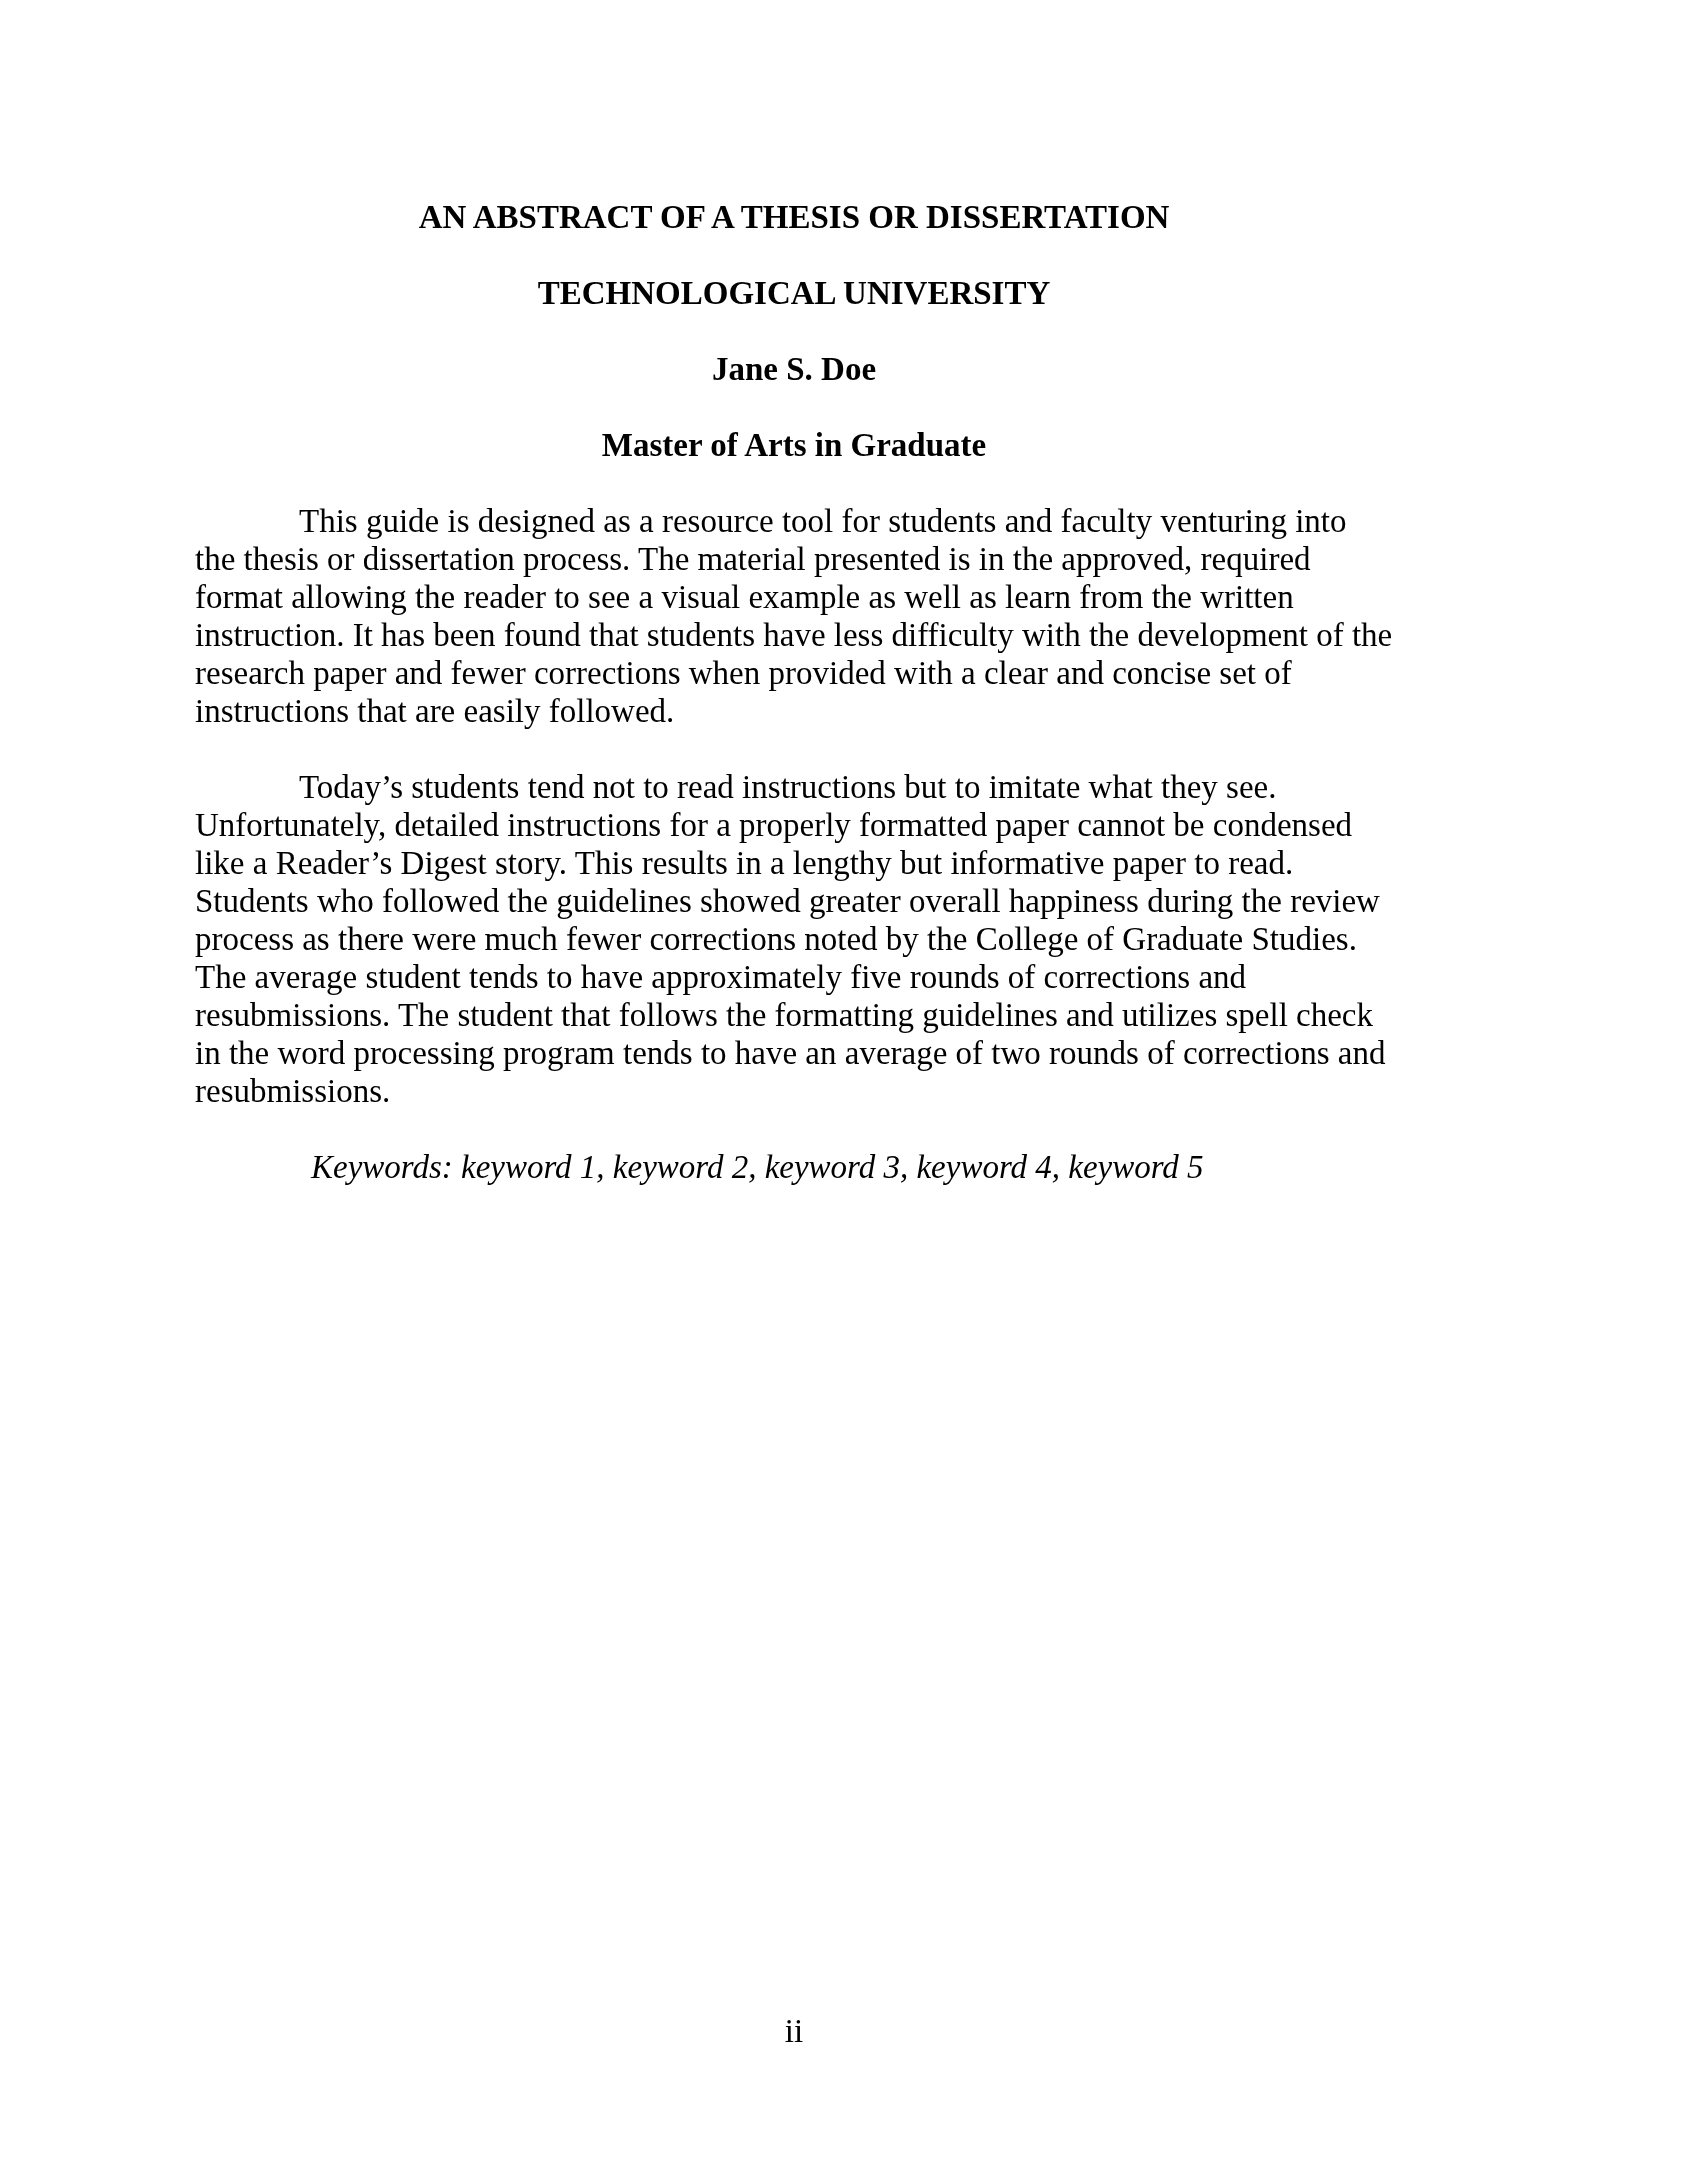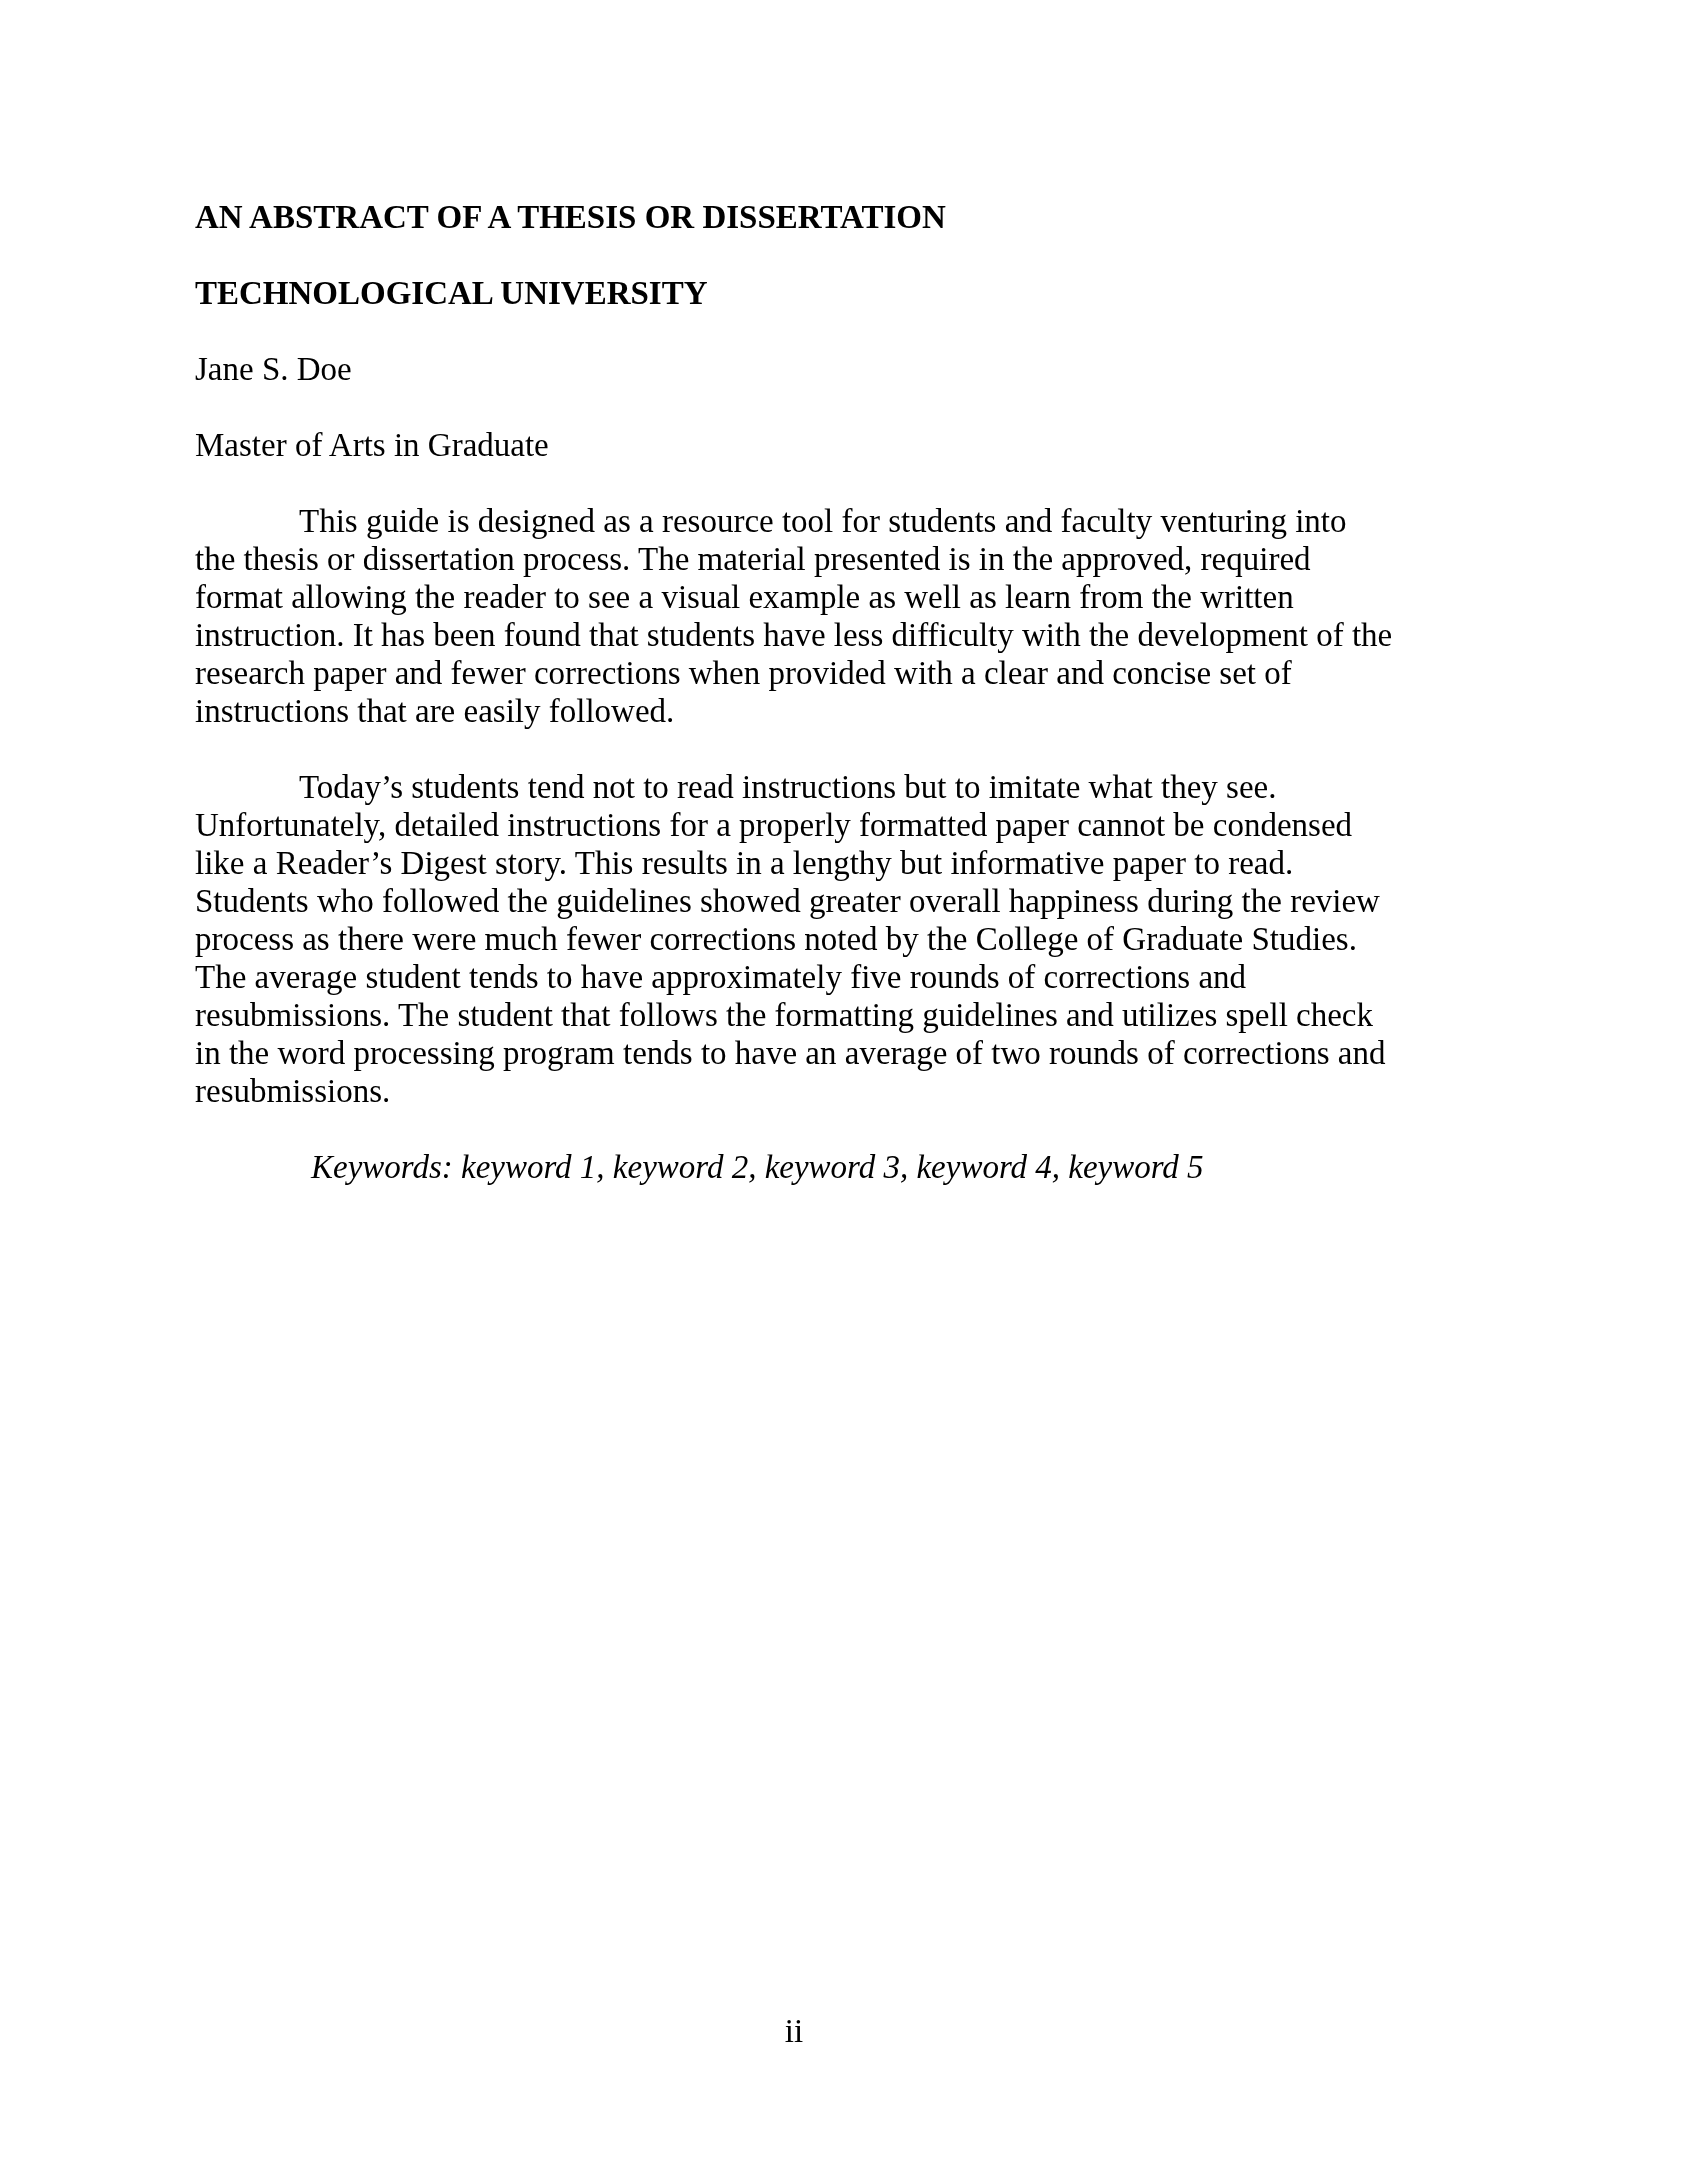--- a/index.html
+++ b/index.html
@@ -20,22 +20,23 @@
     overflow: hidden;
   }
   .content {
     position: absolute;
     left: 195px;
     top: 198px;
     width: 1198px;
   }
   .block {
     margin: 0 0 38px 0;
+    font-weight: bold;
   }
-  .center { }
+  .center { text-align: center; }
   .bold { font-weight: bold; }
   p.body-para {
     margin: 16px 0 38px 0;
     text-indent: 104px;
     text-align: left;
   }
   .keywords {
     font-style: italic;
     padding-left: 104px;
     margin: 12px;

